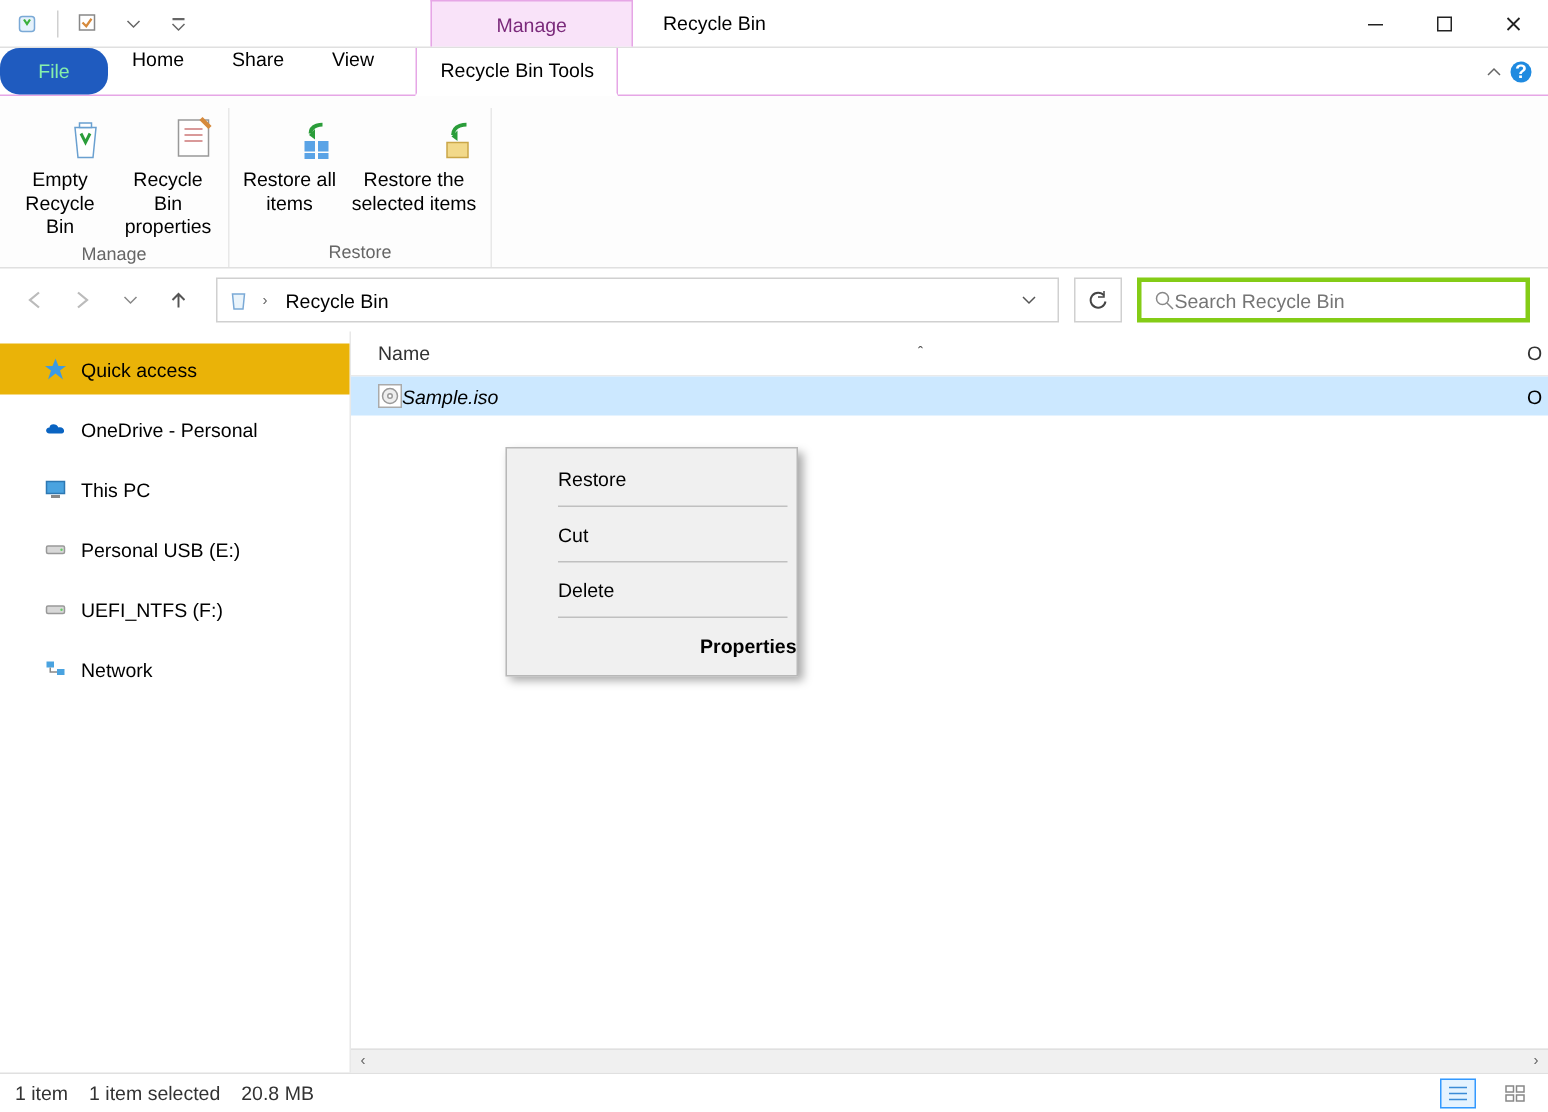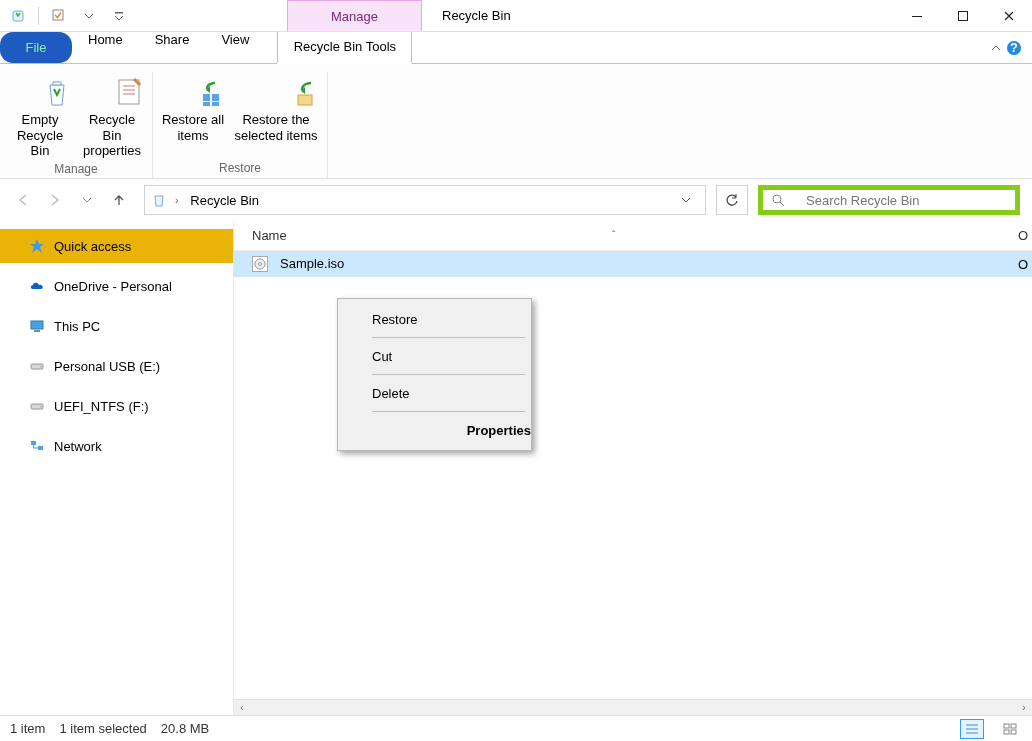--- a/index.html
+++ b/index.html
@@ -39,41 +39,41 @@
 .navbar { height:42px; display:flex; align-items:center; gap:10px; padding:6px 12px; }
 .navbar .arrow { width:22px; height:22px; display:flex; align-items:center; justify-content:center; color:#888; }
 .navbar .arrow.disabled { color:#c0c0c0; }
 .navbar .address { flex:1; height:30px; border:1px solid #d0d0d0; display:flex; align-items:center; padding:0 6px; gap:6px; margin-left:4px; }
 .navbar .address .loc-icon { width:16px; height:16px; display:flex; align-items:center; justify-content:center; }
 .navbar .address .crumb { padding:0 4px; }
 .navbar .address .chev { font-size:10px; color:#666; padding:0 2px; }
 .navbar .address .flexfill { flex:1; }
 .navbar .address .drop { width:18px; text-align:center; color:#555; }
 .navbar .refresh { width:32px; height:30px; border:1px solid #d0d0d0; display:flex; align-items:center; justify-content:center; }
-.navbar .search { width:262px; height:30px; border:5px solid #84cc16; display:flex; align-items:center; padding:0 8px; gap:21px; color:#666; }
+.navbar .search { width:262px; height:30px; border:3px solid #84cc16; display:flex; align-items:center; padding:0 8px; gap:0; color:#666; }
 
 
 .main { display:flex; height:calc(741px - 32px - 32px - 115px - 42px - 26px); }
 .navpane { width:234px; border-right:1px solid #e8e8e8; padding-top:8px; }
 .navpane .item { height:34px; display:flex; align-items:center; gap:8px; padding-left:28px; }
 .navpane .item.selected { background:#eab308; padding-left:28px; }
 .navpane .item .ic { width:18px; height:18px; display:flex; align-items:center; justify-content:center; }
 .navpane .gap { height:6px; }
 
 .content { flex:1; display:flex; flex-direction:column; overflow:hidden; }
 .colheader { height:30px; display:flex; align-items:center; border-bottom:1px solid #eaeaea; padding-left:18px; color:#333; }
 .colheader .colname { width:360px; display:flex; align-items:center; }
 .colheader .sort { font-size:10px; color:#555; }
 .colheader .flex { flex:1; }
 .colheader .lastcol { width:14px; text-align:right; padding-right:4px; }
 
 .filelist { position:relative; flex:1; }
 .filerow { height:26px; display:flex; align-items:center; gap:8px; padding-left:18px; background:#cce8ff; }
 .filerow .fic { width:16px; height:16px; background:#fff; border:1px solid #aaa; }
-.filerow .colname { width:360px; display:flex; align-items:flex-start; gap:12px; }
+.filerow .colname { width:360px; display:flex; align-items:flex-end; gap:0;font-style:italic; }
 .filerow .flex { flex:1; }
 .filerow .lastcol { width:14px; text-align:right; padding-right:4px; }
 
 
 .context-menu { position:absolute; left:337px; top:298px; width:195px; background:#f0f0f0; border:1px solid #b8b8b8; box-shadow:3px 3px 6px rgba(0,0,0,0.35); z-index:100; padding:4px 0; }
 .context-menu .mi { height:32px; display:flex; align-items:center; padding-left:34px; }
 .context-menu .mi.bold { font-weight:bold;justify-content:flex-end; }
 .context-menu .sep { height:1px; background:#c0c0c0; margin:2px 6px 2px 34px; }
 
 

